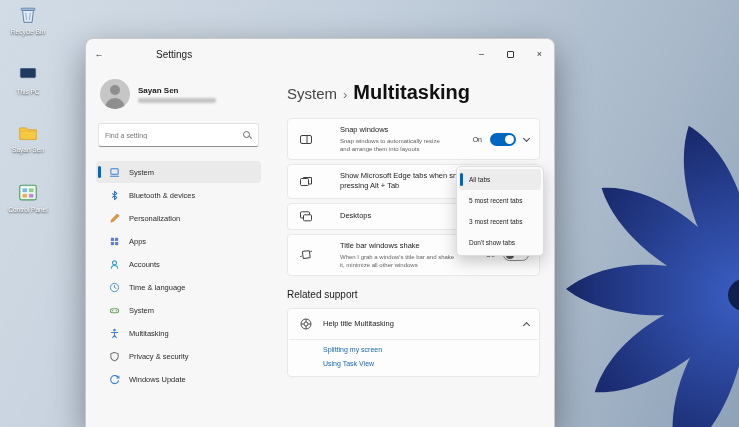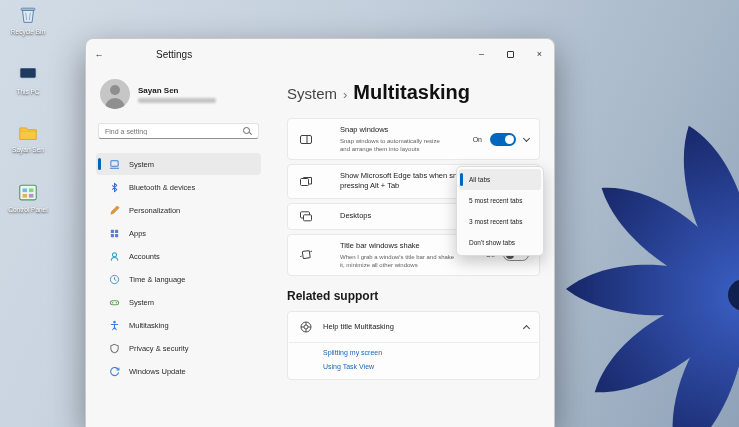--- a/index.html
+++ b/index.html
@@ -51,21 +51,21 @@
             position: relative; overflow: hidden; flex: 0 0 auto; }
   .avatar::before { content:""; position:absolute; top:6px; left:10px; width:10px; height:10px;
                     border-radius:50%; background:#8f8f8f; }
   .avatar::after  { content:""; position:absolute; top:19px; left:5px; width:20px; height:12px;
                     border-radius:10px 10px 0 0; background:#8f8f8f; }
   .user-name { font-size: 8px; font-weight: bold; color: #1a1a1a; }
   .blur-bar { margin-top: 3px; width: 78px; height: 5px; border-radius: 2px;
               background: #c4c4c4; filter: blur(1px); }
 
   .search-box {
-    display: flex; align-items: center; height: 16px; background: #fff;
+    display: flex; align-items: center; height: 24px; background: #fff;
     border: 1px solid #e2e2e2; border-bottom: 1px solid #8f8f8f; border-radius: 3px;
     padding: 0 6px; margin: 4px 2px 0 2px;
   }
   .search-box input {
     flex: 1; border: none; outline: none; font-size: 7px; color: #333; background: transparent;
     font-family: inherit;
   }
   .mag { position: relative; width: 9px; height: 9px; flex: 0 0 auto; }
   .mag::before { content:""; position:absolute; left:0; top:0; width:5px; height:5px;
                  border:1px solid #666; border-radius:50%; }
@@ -113,21 +113,21 @@
                       border-radius:50%; background:#fff; }
   .toggle.off { border: 1px solid #868686; background: transparent; }
   .toggle.off::after { content:""; position:absolute; left:2px; top:1.5px; width:8px; height:8px;
                        border-radius:50%; background:#5a5a5a; }
 
   .chev { width: 5px; height: 5px; border-right: 1.2px solid #444; border-bottom: 1.2px solid #444;
           display: inline-block; cursor: pointer; }
   .chev.down { transform: rotate(45deg); margin-top: -2px; }
   .chev.up   { transform: rotate(-135deg); margin-top: 3px; }
 
-  .rs-heading { margin: 13px 0 8px 0; font-size: 12px; font-weight: bold; color: #1a1a1a; }
+  .rs-heading { margin: 13px 0 8px 0; font-size: 10px; font-weight: normal; color: #1a1a1a; }
 
   .help-card { background: #fdfdfd; border: 1px solid #e8e8e8; border-radius: 4px; }
   .help-head { display: flex; align-items: center; gap: 9px; padding: 8px 10px; cursor: pointer; }
   .help-title { font-size: 7.5px; color: #1c1c1c; flex: 1; }
   .help-div { height: 1px; background: #ececec; margin: 0 1px; }
   .help-links { padding: 6px 0 9px 35px; display: flex; flex-direction: column; gap: 7px; }
   .hlink { font-size: 7px; color: #1a66b8; cursor: pointer; width: fit-content; }
 
   
   .flyout {

